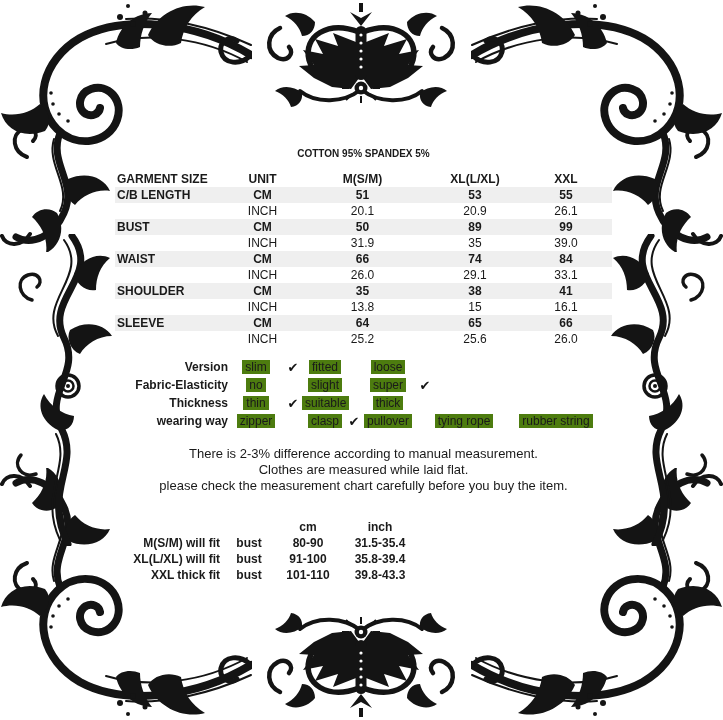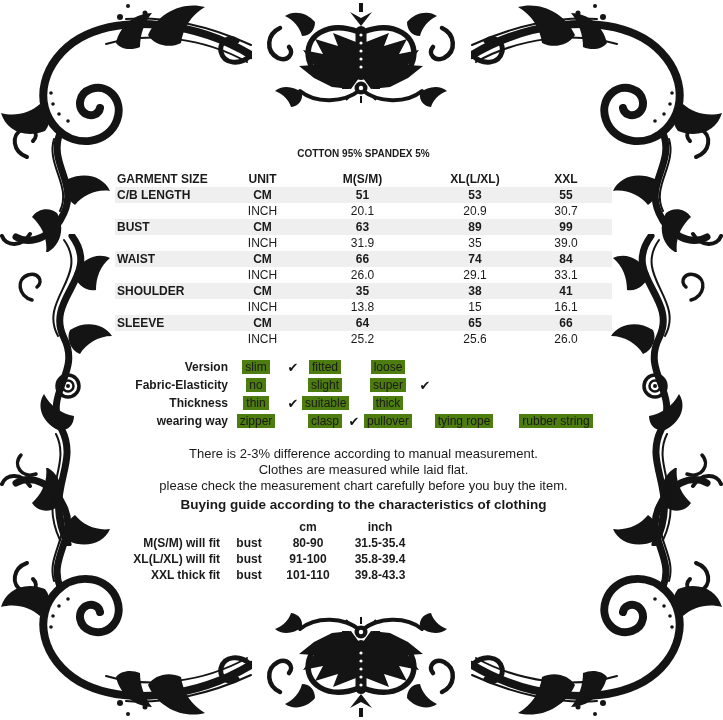--- a/index.html
+++ b/index.html
@@ -312,26 +312,26 @@
       <span class="c c2">CM</span>
       <span class="c c3">51</span>
       <span class="c c4">53</span>
       <span class="c c5">55</span>
     </div>
     <div class="trow">
       <span class="c c1"></span>
       <span class="c c2">INCH</span>
       <span class="c c3">20.1</span>
       <span class="c c4">20.9</span>
-      <span class="c c5">30.7</span>
+      <span class="c c5">26.1</span>
     </div>
     <div class="trow shade">
       <span class="c c1">BUST</span>
       <span class="c c2">CM</span>
-      <span class="c c3">63</span>
+      <span class="c c3">50</span>
       <span class="c c4">89</span>
       <span class="c c5">99</span>
     </div>
     <div class="trow">
       <span class="c c1"></span>
       <span class="c c2">INCH</span>
       <span class="c c3">31.9</span>
       <span class="c c4">35</span>
       <span class="c c5">39.0</span>
     </div>
@@ -415,21 +415,20 @@
       <span class="slot sc3"></span>
       <span class="slot sw4"><span class="chip">tying rope</span></span>
       <span class="slot sw5"><span class="chip">rubber string</span></span>
     </div>
   </div>
 
   <div class="notes">
     <div class="note-line">There is 2-3% difference according to manual measurement.</div>
     <div class="note-line">Clothes are measured while laid flat.</div>
     <div class="note-line">please check the measurement chart carefully before you buy the item.</div>
-    <div class="buying">Buying guide according to the characteristics of clothing</div>
   </div>
 
   <div class="fit-table">
     <div class="ftrow">
       <span class="f1"></span>
       <span class="f2"></span>
       <span class="f3">cm</span>
       <span class="f4">inch</span>
     </div>
     <div class="ftrow">

